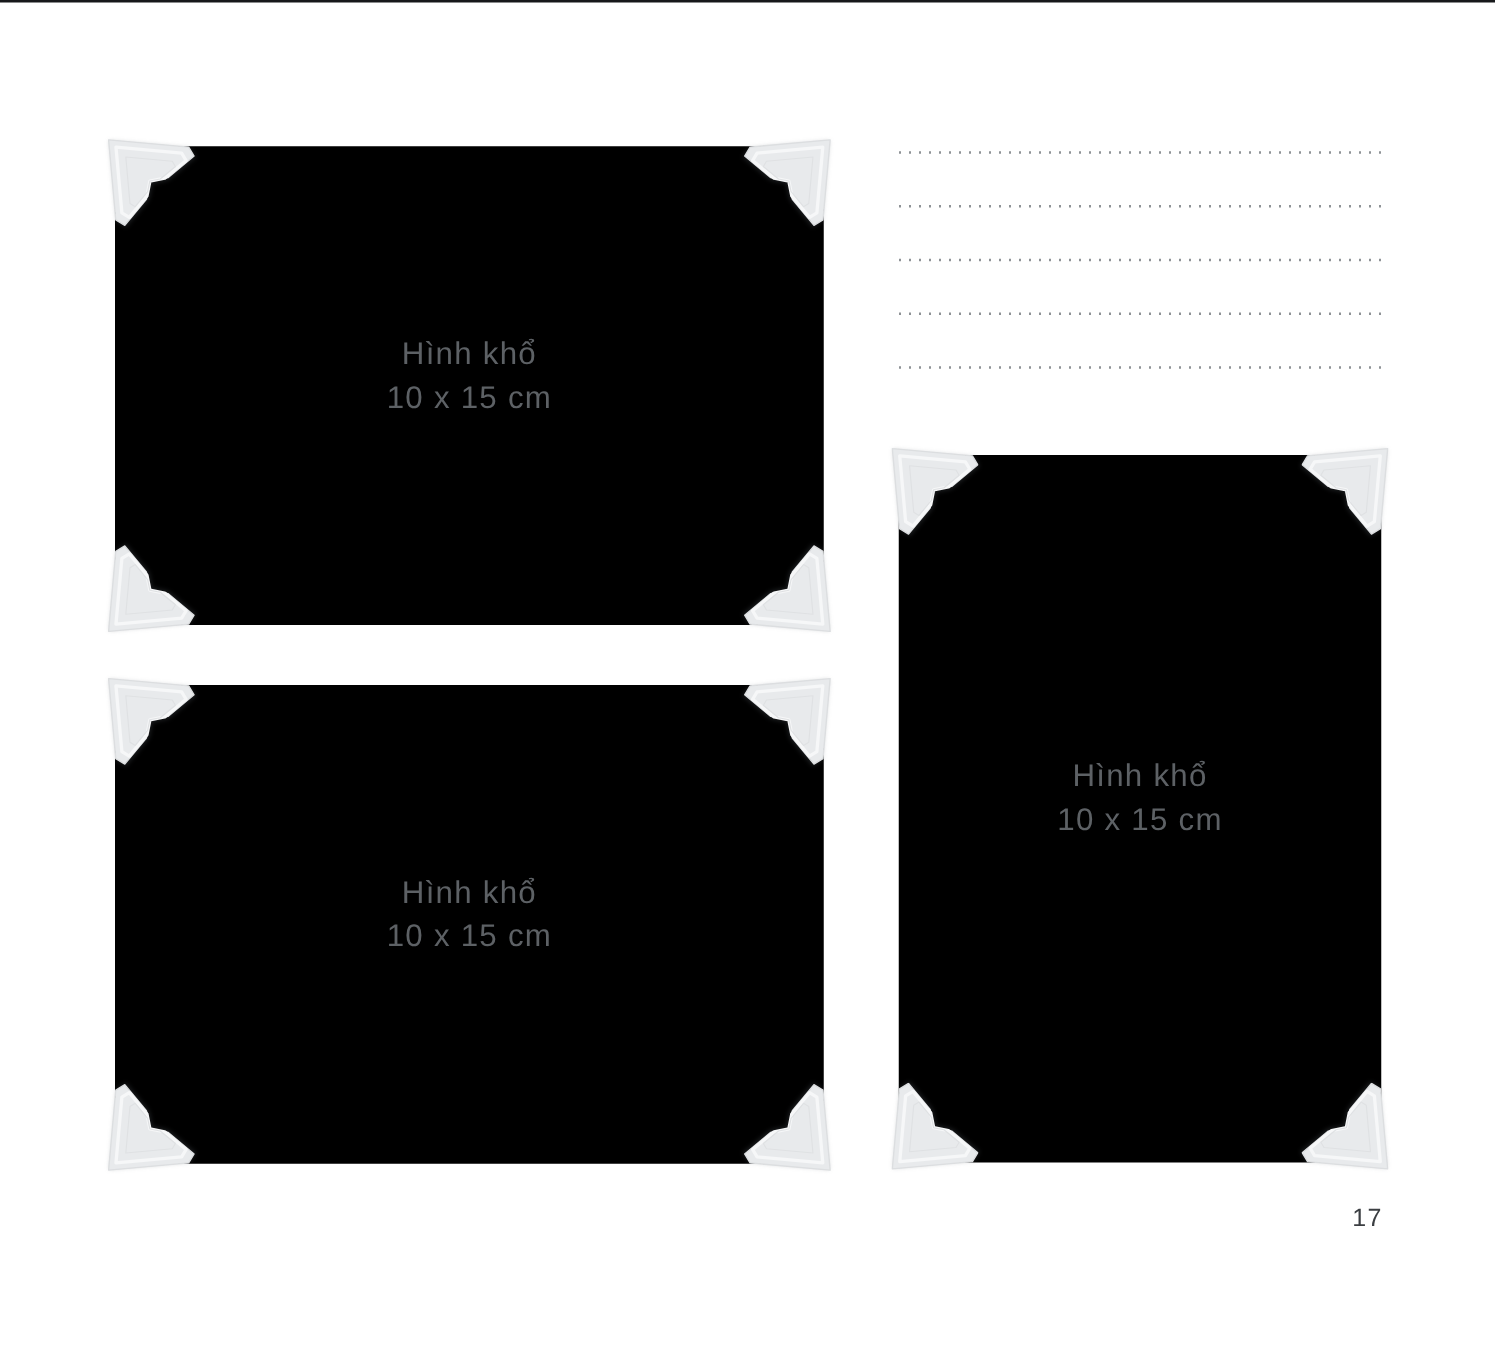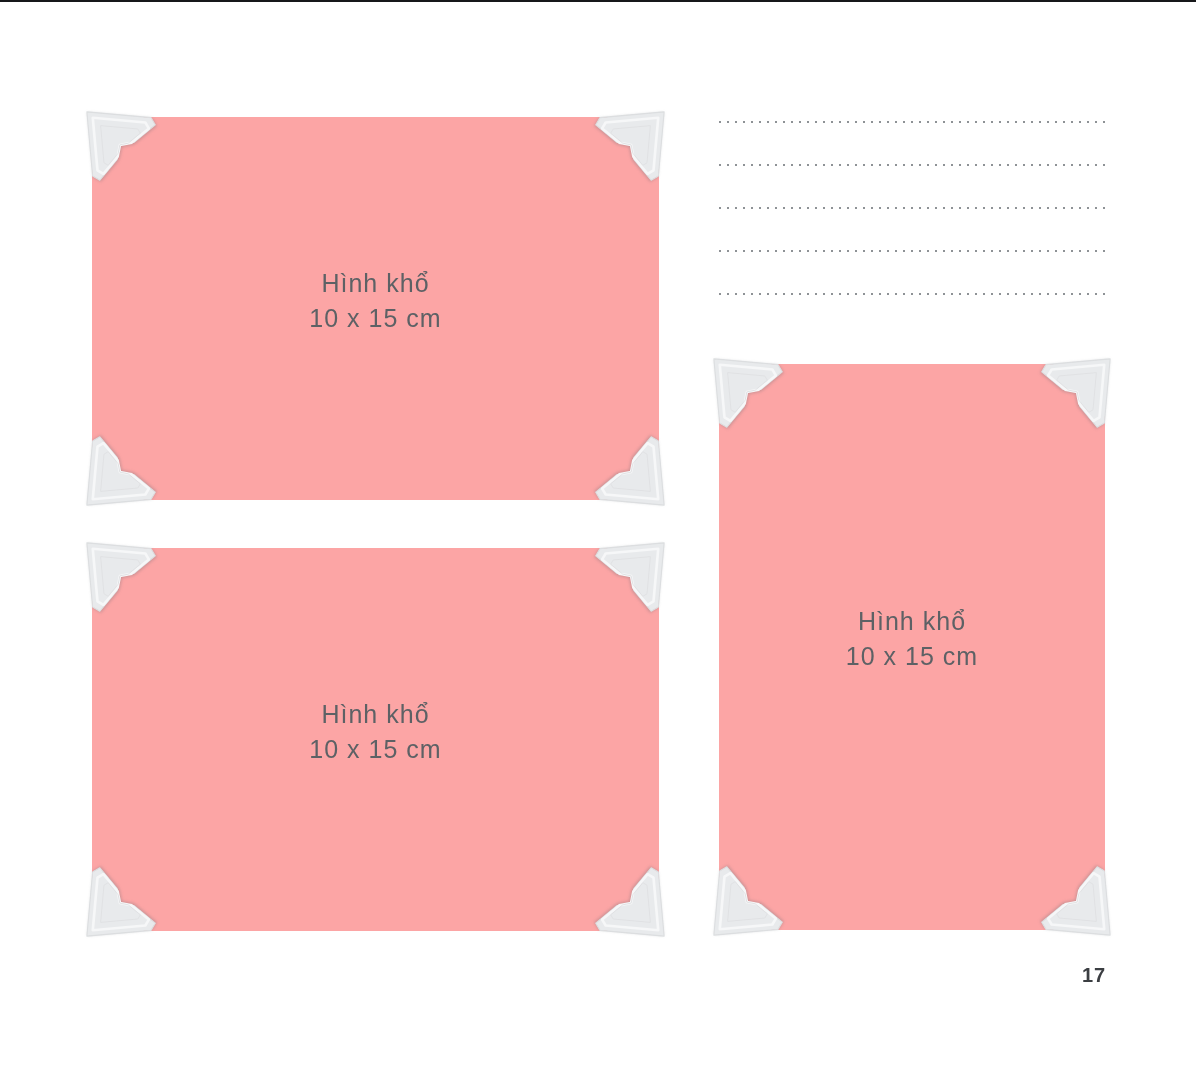--- a/index.html
+++ b/index.html
@@ -5,21 +5,21 @@
   * { margin:0; padding:0; box-sizing:border-box; }
   html,body { width:1196px; height:1080px; background:#ffffff; overflow:hidden; }
   body { position:relative; font-family:"Liberation Sans", sans-serif; }
 
   .top-edge {
     position:absolute; left:0; top:0; width:1196px; height:2px;
     background:#17181a;
   }
 
   .photo-slot {
-    position:absolute; background:#fca5a5;
+    position:absolute; background:#000000;
     display:flex; align-items:center; justify-content:center;border-radius:29px;
   }
   .slot-1 { left:92px;  top:117px; width:567px; height:383px; }
   .slot-2 { left:92px;  top:548px; width:567px; height:383px; }
   .slot-3 { left:719px; top:364px; width:386px; height:566px; }
 
   .label {
     text-align:center; color:#5d6165; font-weight:300;
     font-size:25px; line-height:35px; letter-spacing:1px;
     transform:translateY(-8px);
@@ -39,21 +39,21 @@
   .mount-ridge-dark  { fill:none; stroke:#dfe1e3; stroke-width:2.2; stroke-linejoin:round; }
 
   .notes { position:absolute; left:719px; top:121px; width:386px; }
   .dotted-line {
     height:2px; margin-bottom:41px;
     background:repeating-linear-gradient(to right, #8e9296 0 2px, transparent 2px 8px);
   }
 
   .page-number {
     position:absolute; left:1078px; top:964px; width:32px;
-    text-align:center; font-size:20px; font-weight:700;
+    text-align:center; font-size:20px; font-weight:400;
     color:#3b3e42; letter-spacing:1px;
   }
 
   .svg-defs { position:absolute; width:0; height:0; overflow:hidden; }
 </style>
 </head>
 <body>
 
 <svg class="svg-defs" aria-hidden="true">
   <defs>

